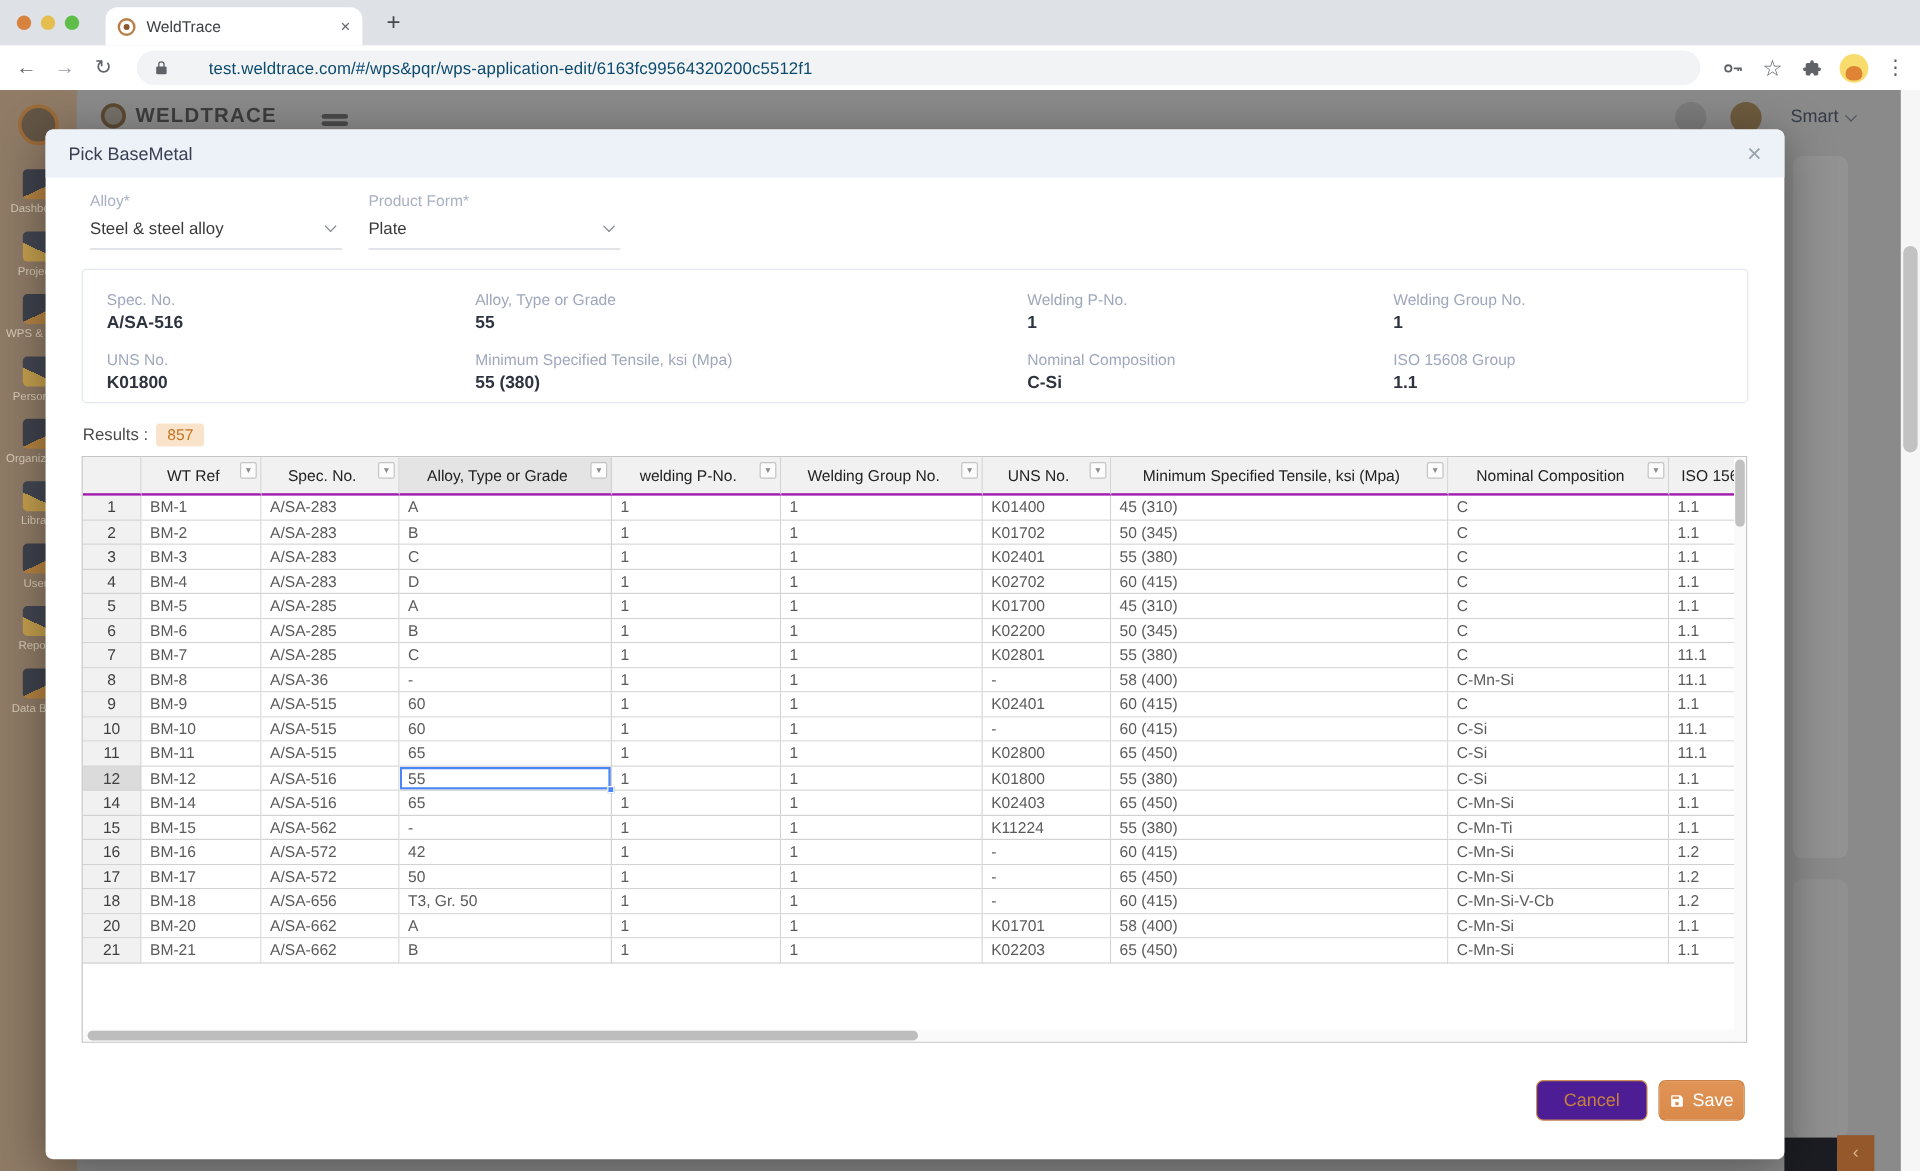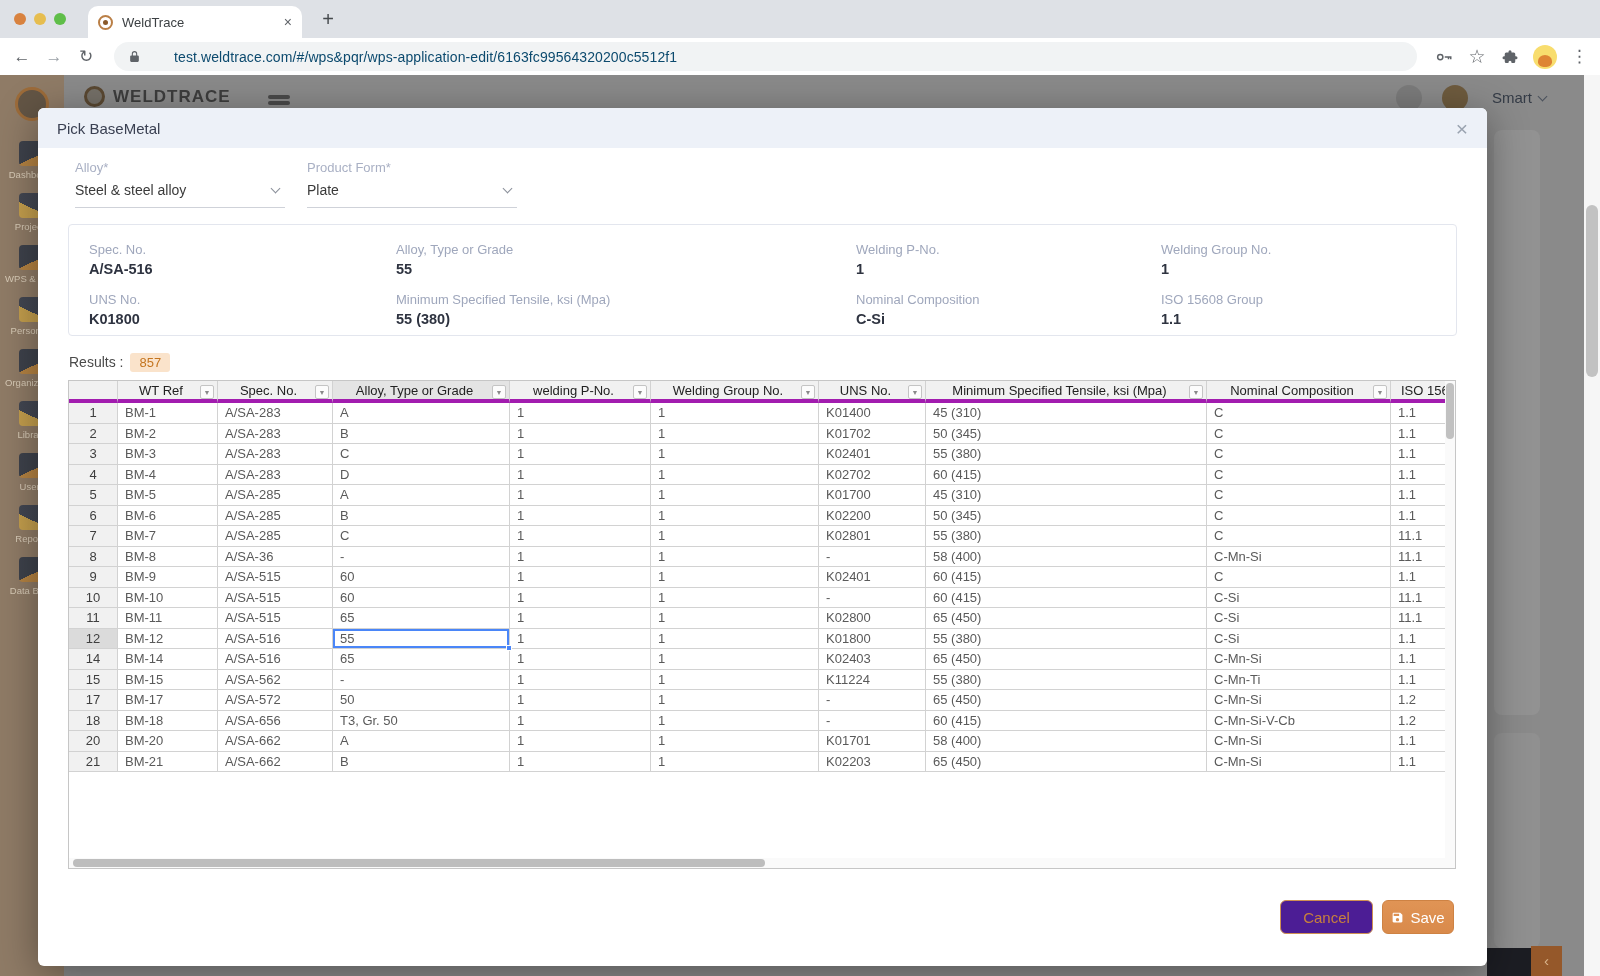--- a/index.html
+++ b/index.html
@@ -63,21 +63,21 @@
   .fld-val .chev{position:absolute;right:6px;top:3px;}
   .sumbox{position:absolute;left:30px;top:116px;width:1389px;height:112px;border:1px solid #E3E6EE;border-radius:4px;display:grid;grid-template-columns:307px 460px 305px 1fr;grid-auto-rows:min-content;row-gap:15px;padding:17px 0 0 20px;}
   .sum-lbl{font-size:13px;color:#9FA7BC;}
   .sum-val{font-size:14.5px;font-weight:600;color:#2E3340;margin-top:4px;}
   .results{position:absolute;left:31px;top:246px;font-size:14px;color:#4A4A4A;}
   .badge{background:#FAE3CB;color:#C4751F;padding:2px 9px;border-radius:3px;margin-left:7px;font-size:13px;}
 
   .ht{position:absolute;left:30px;top:272px;width:1388px;height:489px;overflow:hidden;border:1px solid #C6C6C6;}
   table{border-collapse:separate;border-spacing:0;table-layout:fixed;width:1377px;font-size:13px;}
   th,td{border-right:1px solid #D2D2D2;border-bottom:1px solid #D2D2D2;height:20.5px;padding:0 7px;white-space:nowrap;overflow:hidden;}
-  thead th{height:22px;background:#F1F1F1;font-weight:400;color:#222;text-align:center;position:relative;padding:0 19px 0 6px;border-bottom:4px solid #a21caf;}
+  thead th{height:32px;background:#F1F1F1;font-weight:400;color:#222;text-align:center;position:relative;padding:0 19px 0 6px;border-bottom:2px solid #a21caf;}
   thead th.col-sel{background:#E4E4E4;}
   thead th.clip-left{text-align:left;padding-left:10px;}
   .flt{position:absolute;right:3px;top:4px;width:14px;height:14px;border:1px solid #C4C4C4;background:#FCFCFC;border-radius:2px;font-size:7px;line-height:13px;color:#8a8a8a;text-align:center;}
   tbody th{background:#F1F1F1;color:#3F3F3F;text-align:center;font-weight:400;}
   tbody th.rh-sel{background:#DBDBDB;}
   td{color:#5A5A5A;background:#fff;}
   td.sel{box-shadow:inset 0 0 0 2px #4A86F8;position:relative;overflow:visible;}
   .handle{position:absolute;right:-3px;bottom:-3px;width:6px;height:6px;background:#4A86F8;border:1px solid #fff;z-index:4;}
   .vsb{position:absolute;right:0;top:0;width:10px;height:487px;background:#FAFAFA;}
   .vsb .thumb{position:absolute;left:1px;top:2px;width:8px;height:56px;background:#C1C1C1;border-radius:4px;}
@@ -435,20 +435,32 @@
               <td>A/SA-562</td>
               <td>-</td>
               <td>1</td>
               <td>1</td>
               <td>K11224</td>
               <td>55 (380)</td>
               <td>C-Mn-Ti</td>
               <td>1.1</td>
             </tr>
             <tr>
+              <th>16</th>
+              <td>BM-16</td>
+              <td>A/SA-572</td>
+              <td>42</td>
+              <td>1</td>
+              <td>1</td>
+              <td>-</td>
+              <td>60 (415)</td>
+              <td>C-Mn-Si</td>
+              <td>1.2</td>
+            </tr>
+            <tr>
               <th>17</th>
               <td>BM-17</td>
               <td>A/SA-572</td>
               <td>50</td>
               <td>1</td>
               <td>1</td>
               <td>-</td>
               <td>65 (450)</td>
               <td>C-Mn-Si</td>
               <td>1.2</td>

